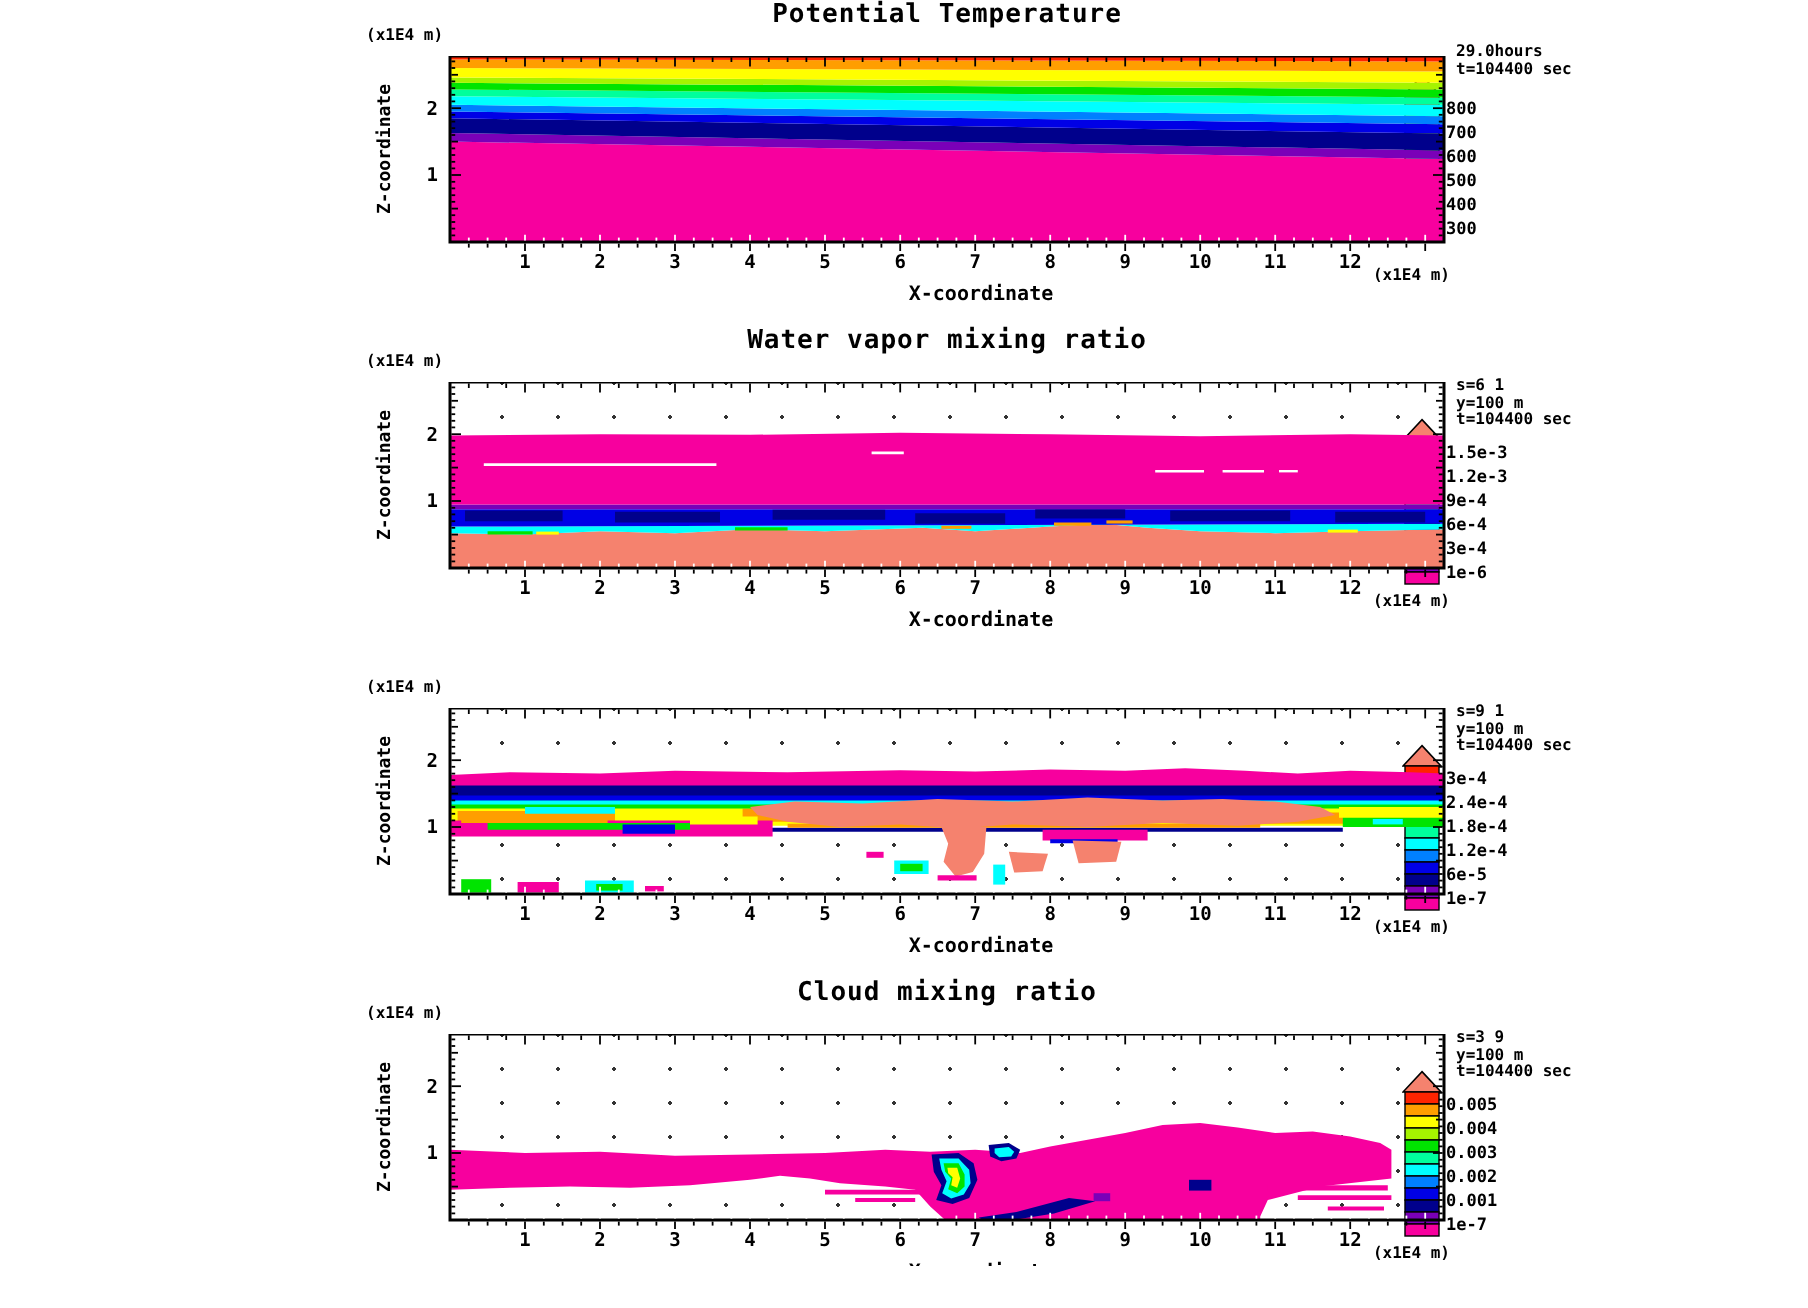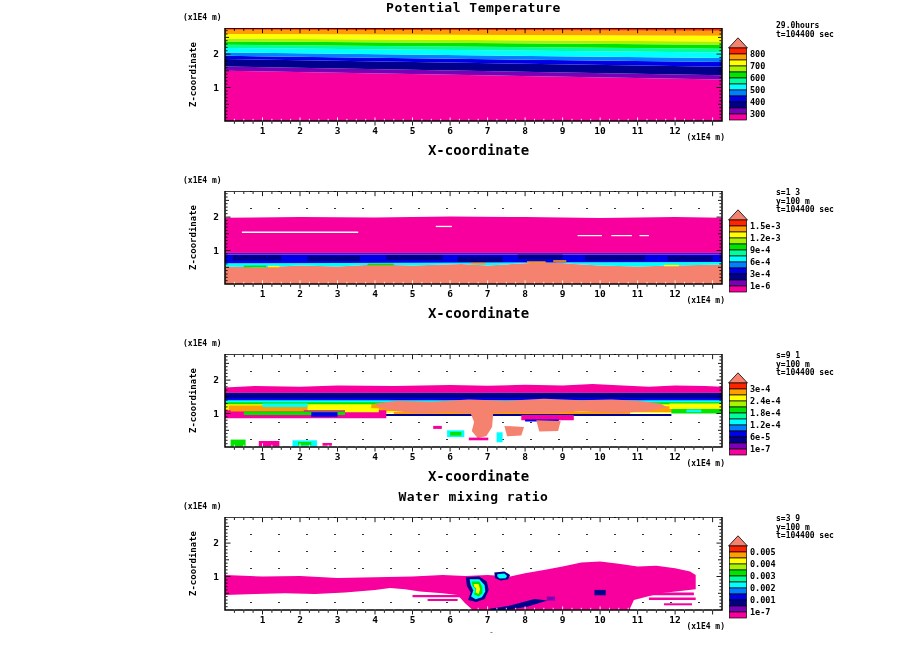--- a/index.html
+++ b/index.html
@@ -12,28 +12,28 @@
   .yunit{position:absolute;left:183px;top:13px;font-weight:bold;font-size:8px;}
   .zlabel{position:absolute;left:188px;top:28px;height:93px;width:13px;
           writing-mode:vertical-rl;transform:rotate(180deg);text-align:center;
           font-weight:bold;font-size:9px;}
   .plot-area{position:absolute;left:205px;top:28px;width:537px;height:112px;}
   .plot-area::before{content:"";position:absolute;left:20px;top:0;width:497px;height:93px;z-index:0;}
   .plot-area.dots::before{
      background-image:radial-gradient(circle,#333 0.8px,transparent 0.95px);
      background-size:28px 17px;background-position:12px 9px;}
   .plot-area svg{position:absolute;left:0;top:0;z-index:1;}
-  .xlabel{position:absolute;left:230px;top:142px;width:497px;text-align:center;
-          font-weight:bold;font-size:14px;}
+  .xlabel{position:absolute;left:242px;top:142px;width:497px;text-align:center;
+          font-weight:bold;font-size:10px;}
   .xunit{position:absolute;left:640px;top:133px;width:85px;text-align:right;
          font-weight:bold;font-size:8px;}
   .annotation{position:absolute;left:728px;top:26px;font-weight:bold;font-size:8px;
-              line-height:8.5px;white-space:pre;z-index:2;margin-left:48px;}
+              line-height:8.5px;white-space:pre;z-index:2;}
   #p0 .annotation{top:22px;}
-  .colorbar{position:absolute;left:728px;top:46px;width:64px;height:90px;}
+  .colorbar{position:absolute;left:701px;top:46px;width:64px;height:90px;}
   #p0 .colorbar{top:37px;}
 </style>
 </head>
 <body>
 
 <div id="figure">
 
   <div class="panel" id="p0">
     <div class="title">Potential Temperature</div>
     <div class="yunit">(x1E4 m)</div>
@@ -301,20 +301,21 @@
           <text x="22" y="19.8" font-family="&quot;DejaVu Sans Mono&quot;,monospace" font-size="8.5" font-weight="bold" fill="#000">800</text>
           <text x="22" y="31.8" font-family="&quot;DejaVu Sans Mono&quot;,monospace" font-size="8.5" font-weight="bold" fill="#000">700</text>
           <text x="22" y="43.8" font-family="&quot;DejaVu Sans Mono&quot;,monospace" font-size="8.5" font-weight="bold" fill="#000">600</text>
           <text x="22" y="55.8" font-family="&quot;DejaVu Sans Mono&quot;,monospace" font-size="8.5" font-weight="bold" fill="#000">500</text>
           <text x="22" y="67.8" font-family="&quot;DejaVu Sans Mono&quot;,monospace" font-size="8.5" font-weight="bold" fill="#000">400</text>
           <text x="22" y="79.8" font-family="&quot;DejaVu Sans Mono&quot;,monospace" font-size="8.5" font-weight="bold" fill="#000">300</text>
         </svg></div>
   </div>
 
   <div class="panel" id="p1">
+    <div class="title">Water vapor mixing ratio</div>
     <div class="yunit">(x1E4 m)</div>
     <div class="zlabel">Z-coordinate</div>
     <div class="plot-area dots">
         <svg width="537" height="112" viewBox="0 0 537 112">
           <polygon points="20.0,93.0 517.0,93.0 517.0,73.6 470.1,74.6 432.6,75.6 395.1,74.6 368.8,72.9 346.3,70.9 320.1,72.3 282.6,74.6 256.3,72.9 207.5,74.6 170.0,73.6 132.5,75.6 95.0,74.6 57.5,76.3 20.0,75.6" fill="#F5826E"></polygon>
           <polygon points="20.0,75.6 57.5,76.3 95.0,74.6 132.5,75.6 170.0,73.6 207.5,74.6 256.3,72.9 282.6,74.6 320.1,72.3 346.3,70.9 368.8,72.9 395.1,74.6 432.6,75.6 470.1,74.6 517.0,73.6 517.0,70.9 20.0,72.3" fill="#00FFFF"></polygon>
           <polygon points="20.0,72.3 517.0,70.9 517.0,63.6 20.0,63.6" fill="#0000E6"></polygon>
           <polygon points="27.5,69.6 76.3,69.6 76.3,64.2 27.5,64.2" fill="#00008C"></polygon>
           <polygon points="102.5,70.3 155.0,70.3 155.0,64.9 102.5,64.9" fill="#00008C"></polygon>
           <polygon points="181.3,68.9 237.6,68.9 237.6,63.9 181.3,63.9" fill="#00008C"></polygon>
@@ -558,21 +559,21 @@
           <line x1="20.7" y1="6.0" x2="22.6" y2="6.0" stroke="#000" stroke-width="0.9"></line>
           <line x1="516.3" y1="6.0" x2="514.4" y2="6.0" stroke="#000" stroke-width="0.9"></line>
           <line x1="20.7" y1="2.7" x2="22.6" y2="2.7" stroke="#000" stroke-width="0.9"></line>
           <line x1="516.3" y1="2.7" x2="514.4" y2="2.7" stroke="#000" stroke-width="0.9"></line>
           <text x="14" y="62.7" text-anchor="end" font-family="&quot;DejaVu Sans Mono&quot;,monospace" font-size="9.5" font-weight="bold" fill="#000">1</text>
           <text x="14" y="29.3" text-anchor="end" font-family="&quot;DejaVu Sans Mono&quot;,monospace" font-size="9.5" font-weight="bold" fill="#000">2</text>
         </svg>
       </div>
     <div class="xunit">(x1E4 m)</div>
     <div class="xlabel">X-coordinate</div>
-    <div class="annotation"><span>s=1 3</span>
+    <div class="annotation"><span>s=6 1</span>
 <span>y=100 m</span>
 <span>t=104400 sec</span></div>
     <div class="colorbar"><svg width="64" height="90" viewBox="0 0 64 90">
           <polygon points="10,0.8 19.5,11 0.5,11" fill="#F5826E" stroke="#000" stroke-width="0.8"></polygon>
           <rect x="1.5" y="11" width="17" height="6" fill="#FF2400" stroke="#000" stroke-width="0.7"></rect>
           <rect x="1.5" y="17" width="17" height="6" fill="#FF9E00" stroke="#000" stroke-width="0.7"></rect>
           <rect x="1.5" y="23" width="17" height="6" fill="#FFFF00" stroke="#000" stroke-width="0.7"></rect>
           <rect x="1.5" y="29" width="17" height="6" fill="#A6F400" stroke="#000" stroke-width="0.7"></rect>
           <rect x="1.5" y="35" width="17" height="6" fill="#00E400" stroke="#000" stroke-width="0.7"></rect>
           <rect x="1.5" y="41" width="17" height="6" fill="#00FF9C" stroke="#000" stroke-width="0.7"></rect>
@@ -881,21 +882,21 @@
           <text x="22" y="19.8" font-family="&quot;DejaVu Sans Mono&quot;,monospace" font-size="8.5" font-weight="bold" fill="#000">3e-4</text>
           <text x="22" y="31.8" font-family="&quot;DejaVu Sans Mono&quot;,monospace" font-size="8.5" font-weight="bold" fill="#000">2.4e-4</text>
           <text x="22" y="43.8" font-family="&quot;DejaVu Sans Mono&quot;,monospace" font-size="8.5" font-weight="bold" fill="#000">1.8e-4</text>
           <text x="22" y="55.8" font-family="&quot;DejaVu Sans Mono&quot;,monospace" font-size="8.5" font-weight="bold" fill="#000">1.2e-4</text>
           <text x="22" y="67.8" font-family="&quot;DejaVu Sans Mono&quot;,monospace" font-size="8.5" font-weight="bold" fill="#000">6e-5</text>
           <text x="22" y="79.8" font-family="&quot;DejaVu Sans Mono&quot;,monospace" font-size="8.5" font-weight="bold" fill="#000">1e-7</text>
         </svg></div>
   </div>
 
   <div class="panel" id="p3">
-    <div class="title">Water mixing ratio</div>
+    <div class="title">Cloud mixing ratio</div>
     <div class="yunit">(x1E4 m)</div>
     <div class="zlabel">Z-coordinate</div>
     <div class="plot-area dots">
         <svg width="537" height="112" viewBox="0 0 537 112">
           <polygon points="20.0,57.9 57.5,59.5 95.0,58.9 132.5,60.9 170.0,60.2 207.5,59.5 237.6,57.9 260.1,58.9 282.6,57.9 305.1,59.5 320.1,56.2 338.8,52.9 357.6,49.5 376.3,45.5 395.1,44.5 413.8,46.8 432.6,49.5 451.4,48.8 470.1,51.2 485.1,54.5 490.7,57.9 490.7,72.3 455.1,76.3 428.9,83.0 425.1,91.3 425.1,93.0 267.6,93.0 260.1,86.3 252.6,77.9 237.6,76.3 215.0,74.6 200.0,72.3 185.0,70.9 170.0,72.9 140.0,75.6 110.0,76.9 80.0,76.3 50.0,76.9 20.0,77.9" fill="#F7009E"></polygon>
           <polygon points="207.5,80.3 256.3,80.3 256.3,77.9 207.5,77.9" fill="#F7009E"></polygon>
           <polygon points="222.6,84.0 252.6,84.0 252.6,82.0 222.6,82.0" fill="#F7009E"></polygon>
           <polygon points="428.9,78.3 488.9,78.3 488.9,75.6 428.9,75.6" fill="#F7009E"></polygon>
           <polygon points="443.9,83.0 490.7,83.0 490.7,80.6 443.9,80.6" fill="#F7009E"></polygon>
           <polygon points="458.9,88.3 487.0,88.3 487.0,86.3 458.9,86.3" fill="#F7009E"></polygon>

